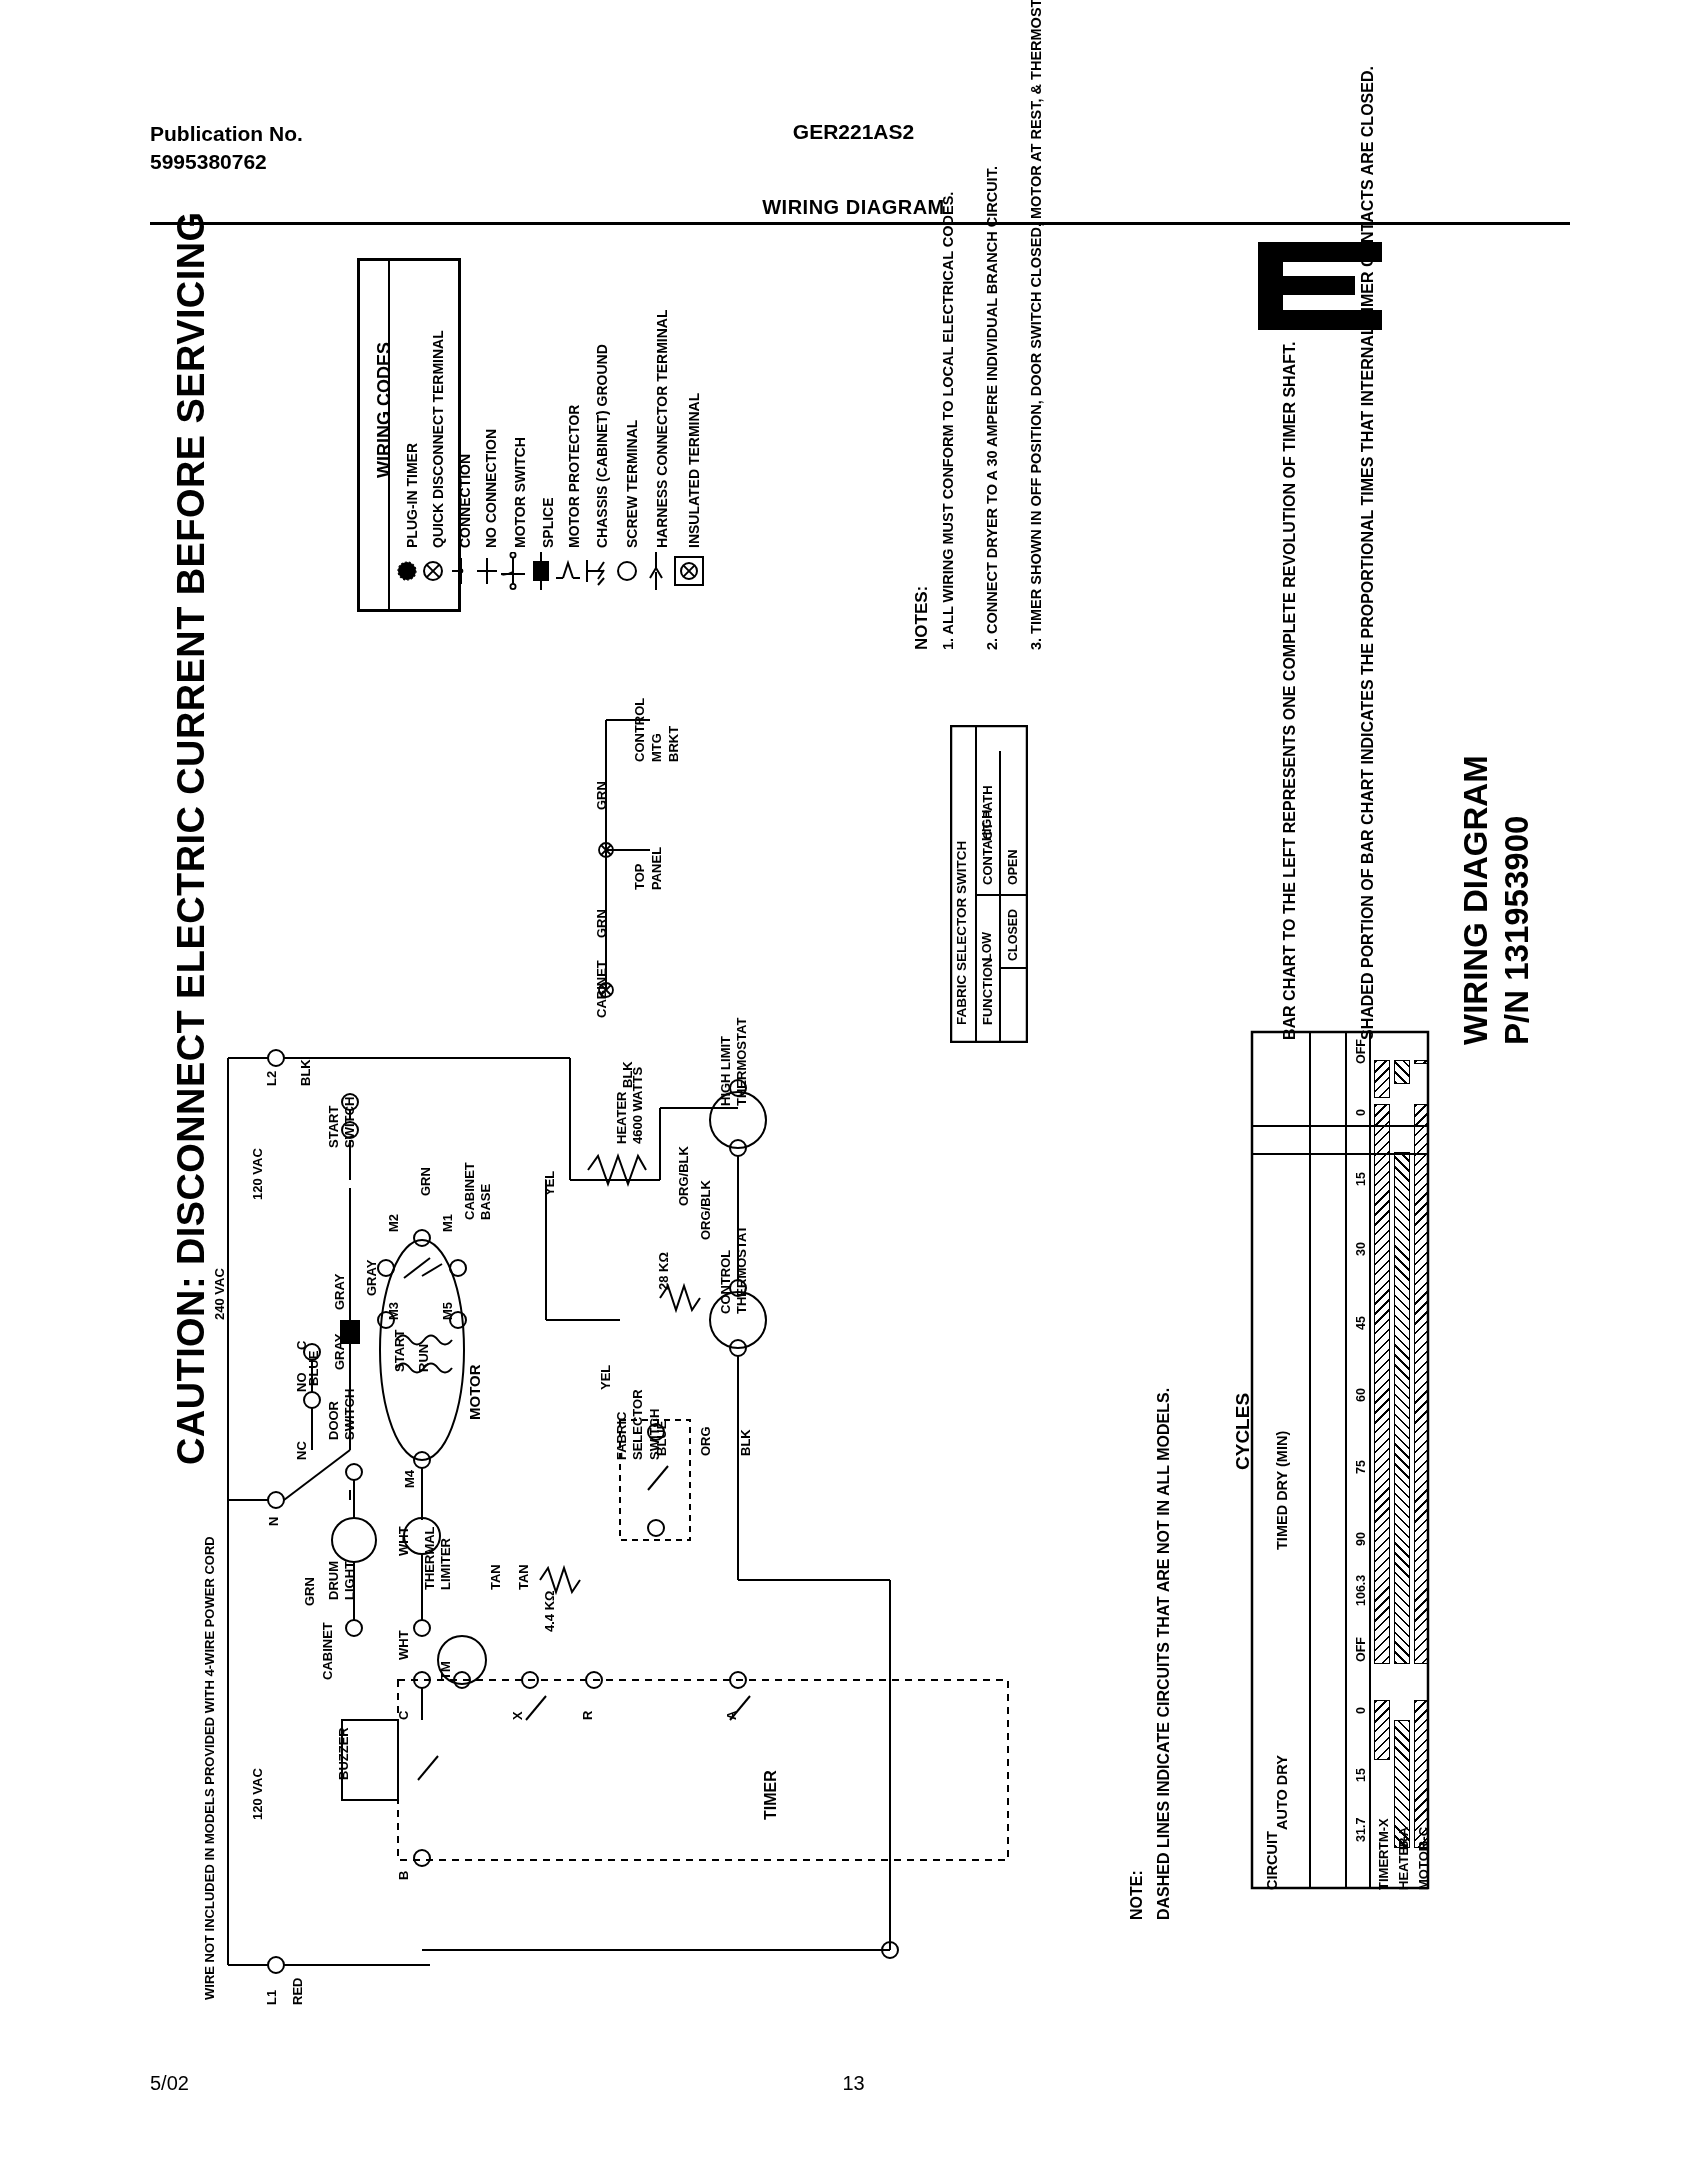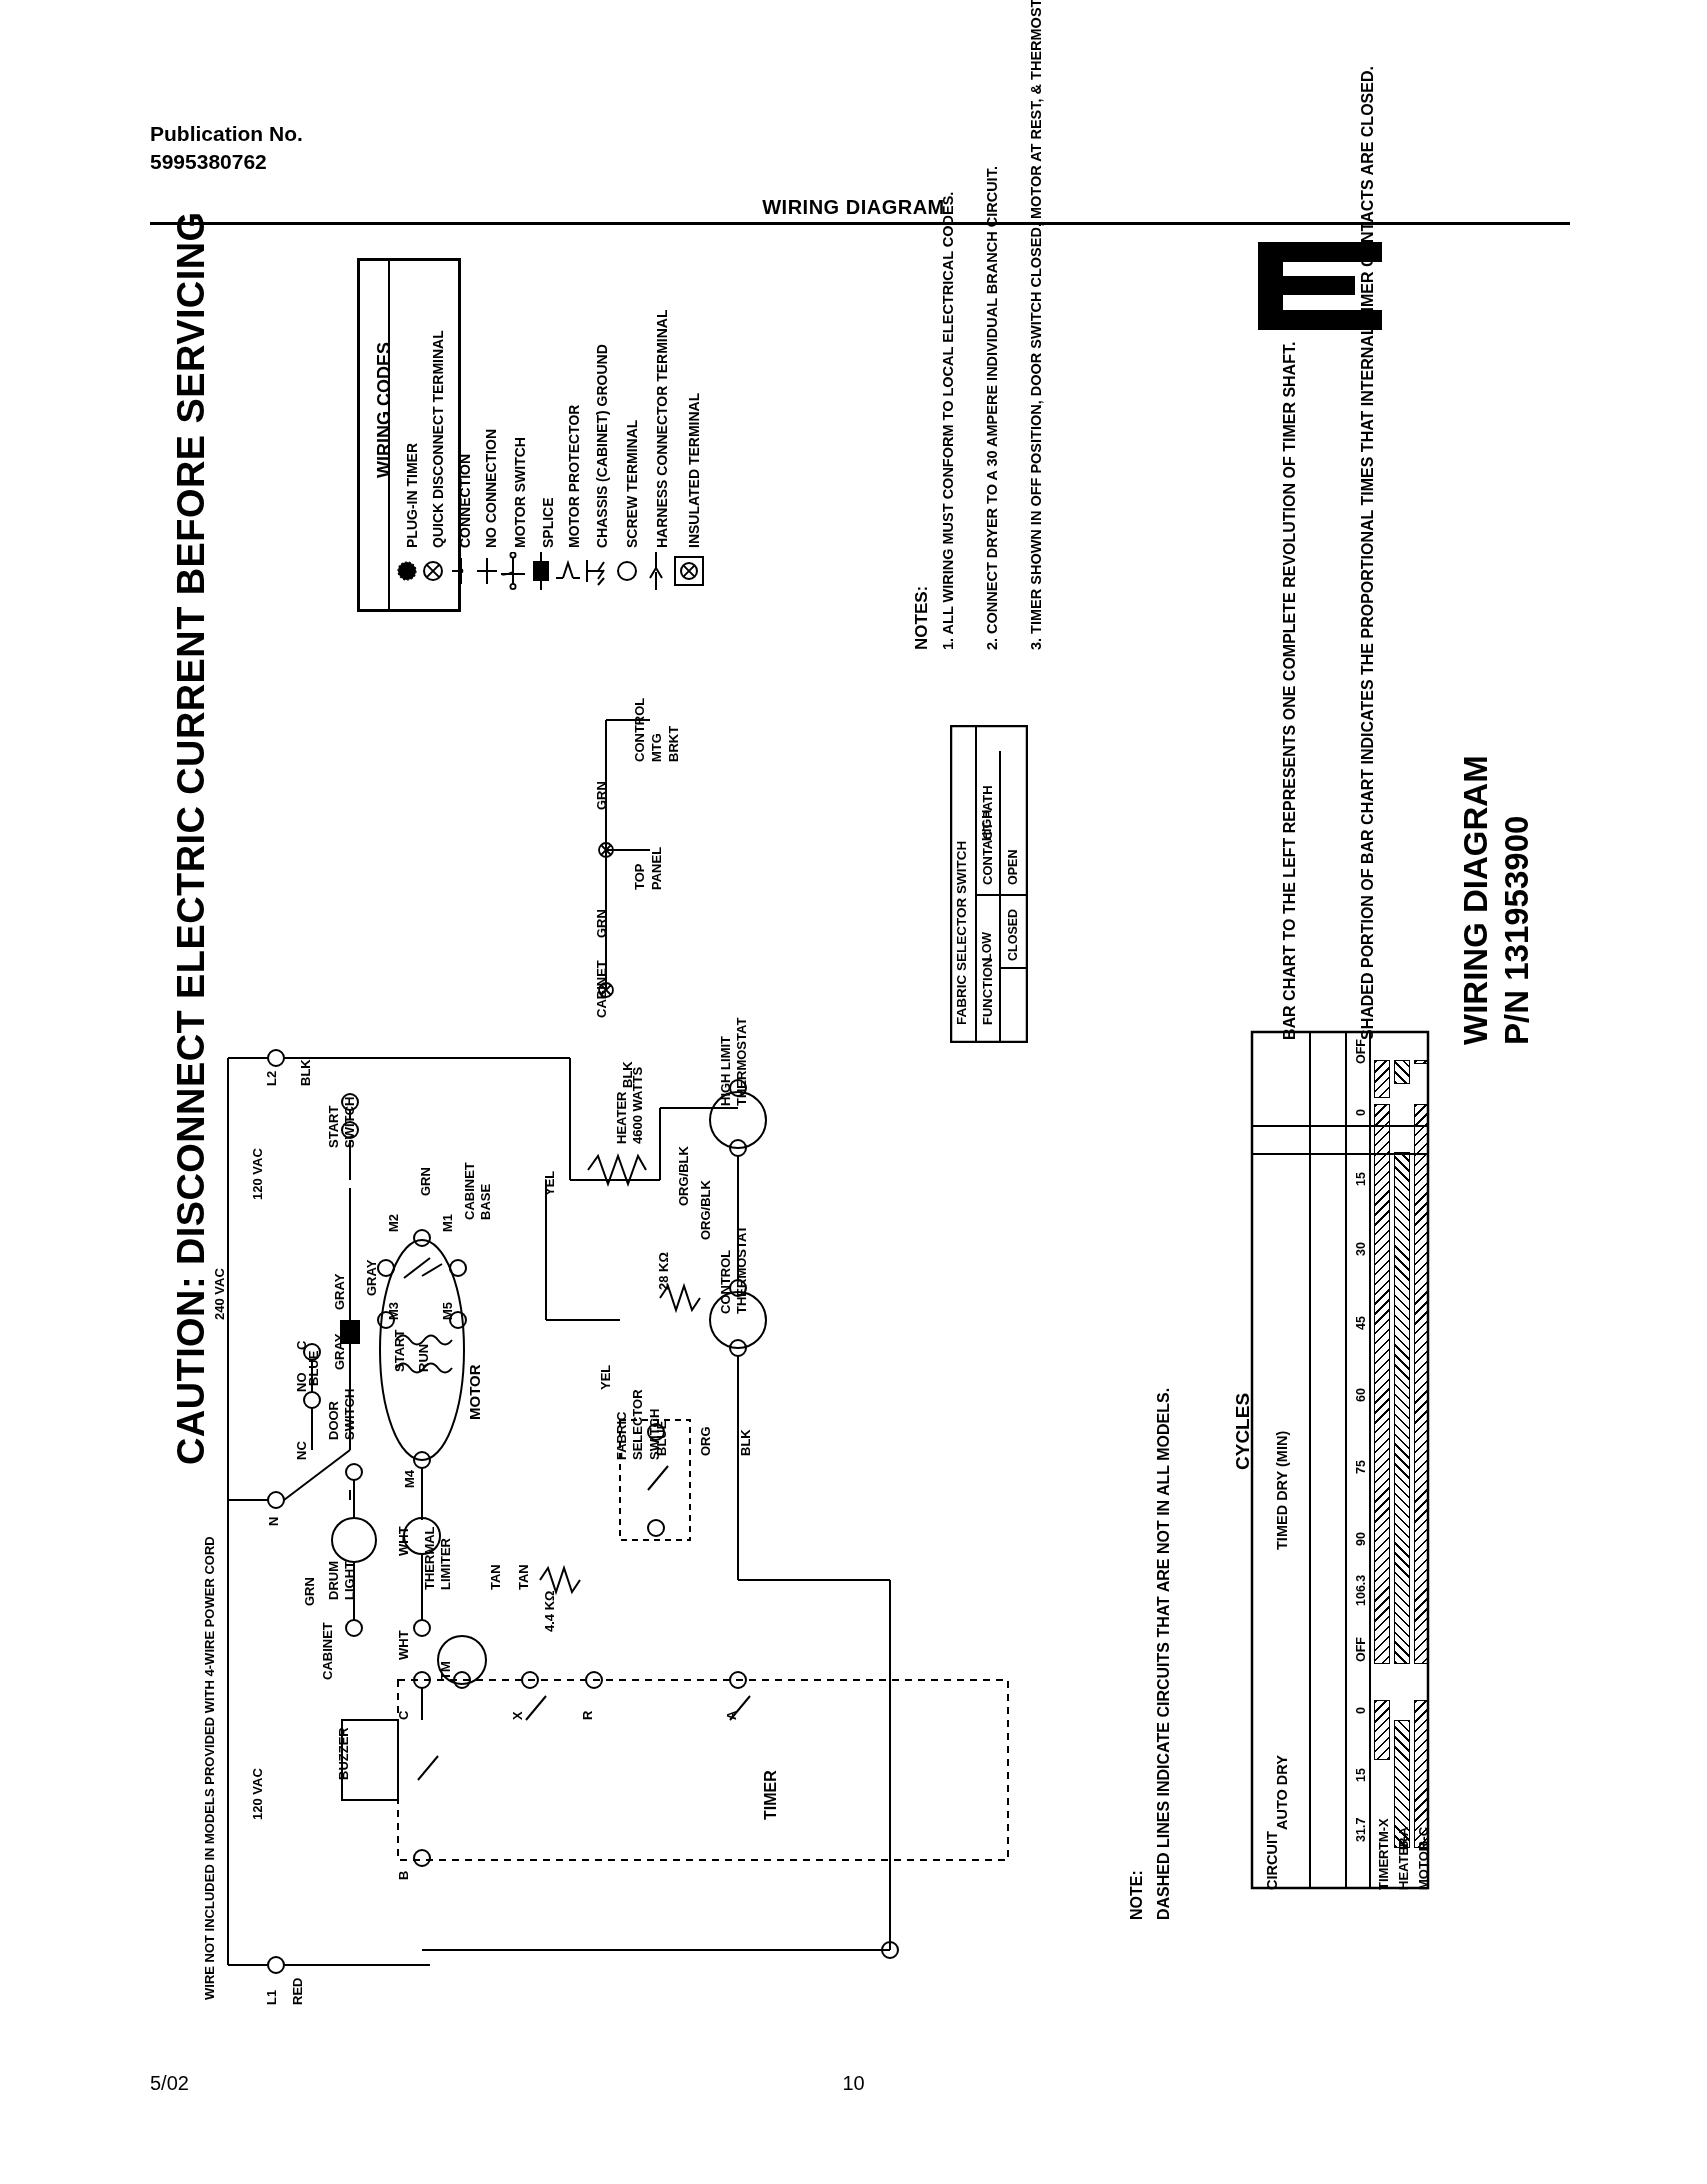--- a/index.html
+++ b/index.html
@@ -40,25 +40,26 @@
   
   svg{display:block;}
   .lbl{position:absolute;font-size:13px;font-weight:bold;white-space:nowrap;}
 </style>
 </head>
 <body>
 
 <div class="pg">
 
   <div class="abs" id="pub-no"><span>Publication No.</span><br><span>5995380762</span></div>
+  <div class="abs" id="model">GER221AS2</div>
   <div class="abs" id="doc-title">WIRING DIAGRAM</div>
   <div class="abs" id="rule"></div>
 
   <div class="abs" id="footer-date">5/02</div>
-  <div class="abs" id="footer-page">10</div>
+  <div class="abs" id="footer-page">13</div>
 
   <div class="abs rot" id="caution">CAUTION: DISCONNECT ELECTRIC CURRENT BEFORE SERVICING</div>
 
   <div class="abs" id="logo">
     <div class="bar" style="left:0;top:0;width:25px;height:88px;"></div>
     <div class="bar" style="left:25px;top:0;width:99px;height:20px;"></div>
     <div class="bar" style="left:25px;top:34px;width:72px;height:19px;"></div>
     <div class="bar" style="left:25px;top:68px;width:99px;height:20px;"></div>
   </div>
 

